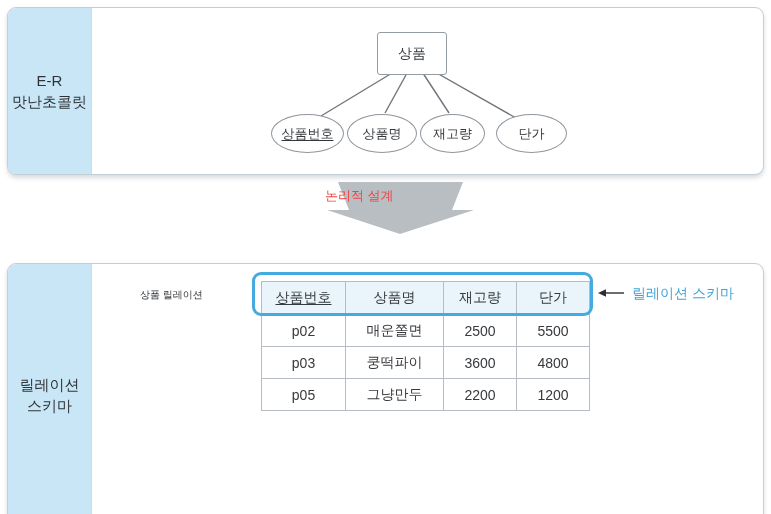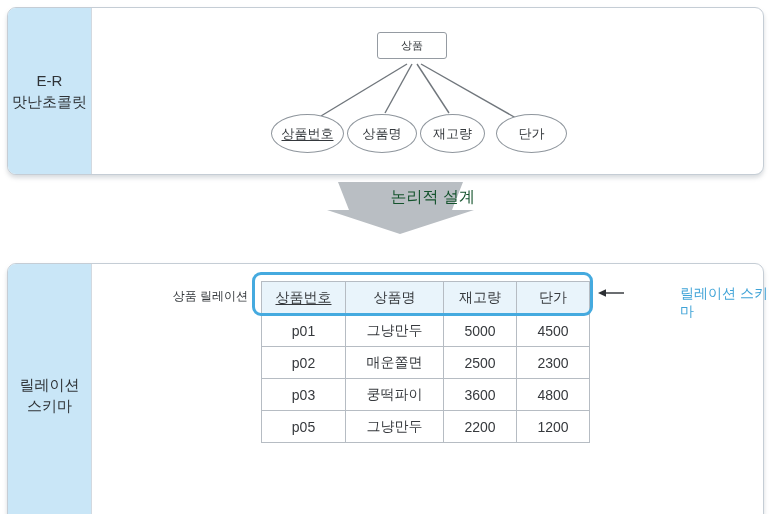--- a/index.html
+++ b/index.html
@@ -17,67 +17,67 @@
   .sidebar {
     position:absolute; left:0; top:0; bottom:0; width:84px;
     background:#c9e6f7; border-right:1px solid #d2d9e0;
     border-radius:8px 0 0 8px;
     display:flex; align-items:center; justify-content:center;
     text-align:center; font-size:15px; font-weight:500; color:#2f3337; line-height:1.4;
   }
 
   
   .entity-box {
-    position:absolute; left:377px; top:32px; width:70px; height:27px;
+    position:absolute; left:377px; top:32px; width:70px; height:43px;
     border:1.5px solid #959ba2; border-radius:3px; background:#fff;
-    display:flex; align-items:center; justify-content:center; font-size:11px;
+    display:flex; align-items:center; justify-content:center; font-size:14px;
   }
   .attr-ellipse {
     position:absolute; top:114px; height:39px;
     border:1.5px solid #8f969d; border-radius:50%; background:#fff;
     display:flex; align-items:center; justify-content:center; font-size:13px;
   }
   .attr-0 { left:271px; width:73px; }
   .attr-1 { left:347px; width:70px; }
   .attr-2 { left:420px; width:65px; }
   .attr-3 { left:496px; width:71px; }
   .pk { text-decoration:underline; text-underline-offset:2px; }
 
   .lines-svg { position:absolute; left:0; top:0; pointer-events:none; }
 
   
   .arrow-svg { position:absolute; left:325px; top:180px; }
   .arrow-label {
     position:absolute; left:325px; top:187px; width:150px;
-    text-align:right; font-size:16px; color:#14532d;
+    text-align:left; font-size:13px; color:#ef4444;
   }
 
   
   .relation-label {
     position:absolute; left:140px; top:288px; width:108px;
-    text-align:right; font-size:12px; color:#33373b;
+    font-size:10px; color:#33373b;
   }
   .rel-table {
     position:absolute; left:261px; top:281px;
     border-collapse:collapse; table-layout:fixed; font-size:14px;
   }
   .rel-table th, .rel-table td {
     border:1px solid #b6bcc3; text-align:center; height:32px; font-weight:normal;
     color:#36393d;
   }
   .rel-table th { height:33px; background:#e9f4fb; }
   .col-0 { width:84px; } .col-1 { width:98px; } .col-2 { width:73px; } .col-3 { width:73px; }
 
   .schema-highlight {
     position:absolute; left:252px; top:272px; width:341px; height:44px;
     border:3px solid #45aadf; border-radius:9px; pointer-events:none;
   }
   .schema-arrow-svg { position:absolute; left:597px; top:286px; }
   .schema-annotation {
-    position:absolute; left:632px; top:285px; font-size:14px; color:#3fa3d7; font-weight:500;margin-left:48px;
+    position:absolute; left:632px; top:285px; font-size:14px; color:#3fa3d7; font-weight:500;
   }
 </style>
 </head>
 <body>
 
 <div class="canvas">
 
   <section class="panel panel-top">
     <div class="sidebar">
       <div>
@@ -133,30 +133,24 @@
     <thead>
       <tr>
         <th class="col-0"><span class="pk">상품번호</span></th>
         <th class="col-1">상품명</th>
         <th class="col-2">재고량</th>
         <th class="col-3">단가</th>
       </tr>
     </thead>
     <tbody>
       <tr>
-        <td>p01</td>
-        <td>그냥만두</td>
-        <td>5000</td>
-        <td>4500</td>
-      </tr>
-      <tr>
         <td>p02</td>
         <td>매운쫄면</td>
         <td>2500</td>
-        <td>2300</td>
+        <td>5500</td>
       </tr>
       <tr>
         <td>p03</td>
         <td>쿵떡파이</td>
         <td>3600</td>
         <td>4800</td>
       </tr>
       <tr>
         <td>p05</td>
         <td>그냥만두</td>

